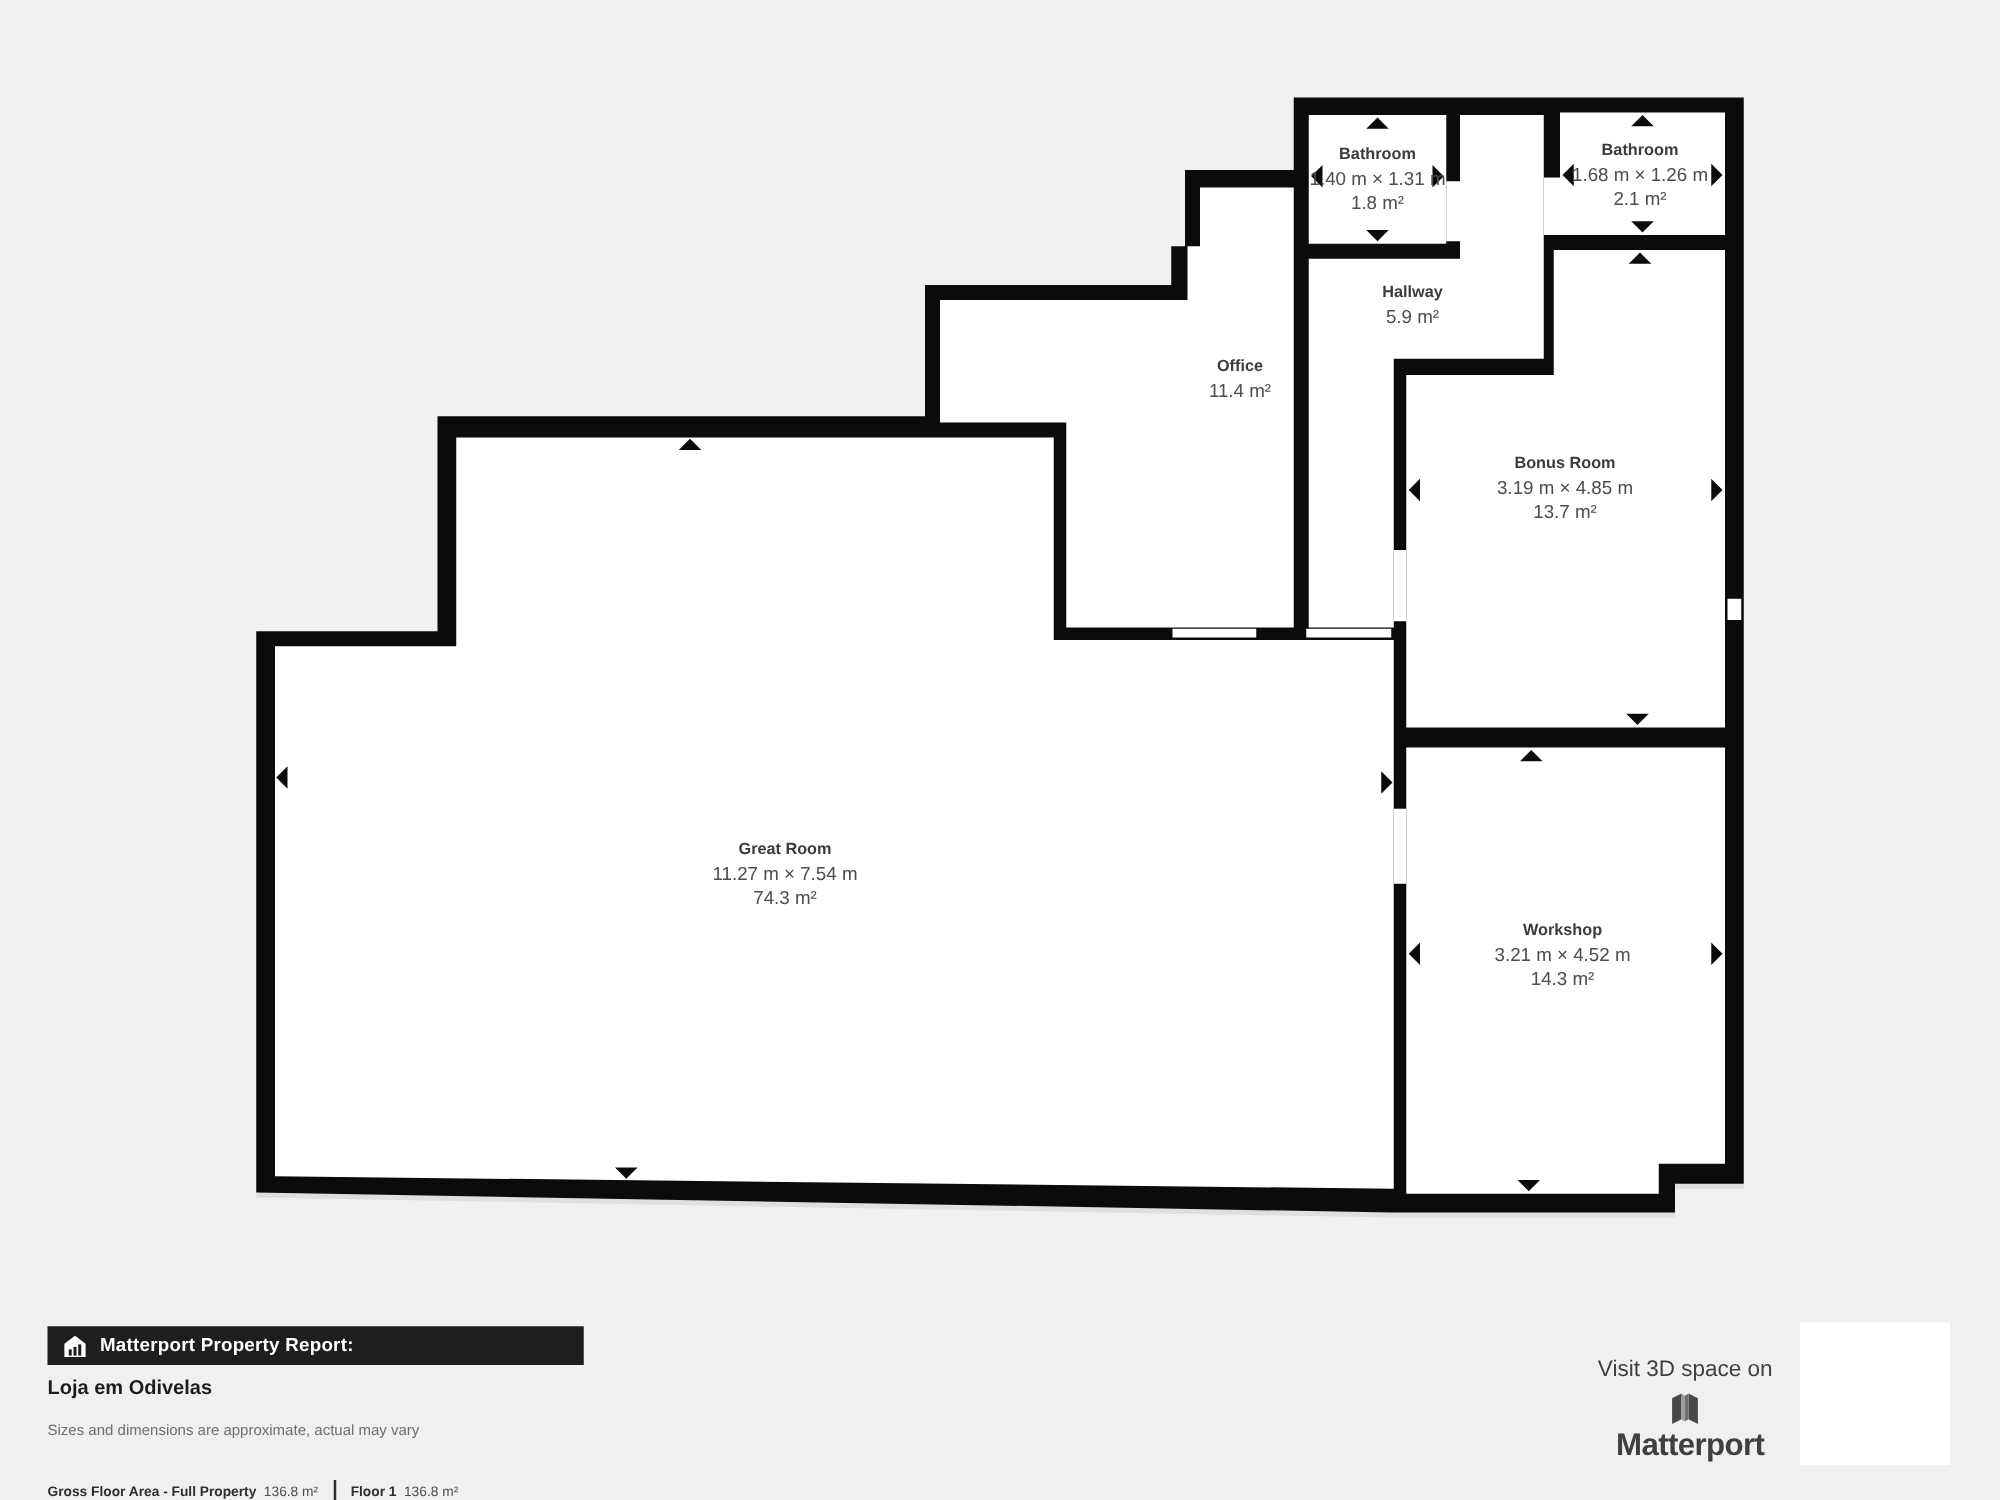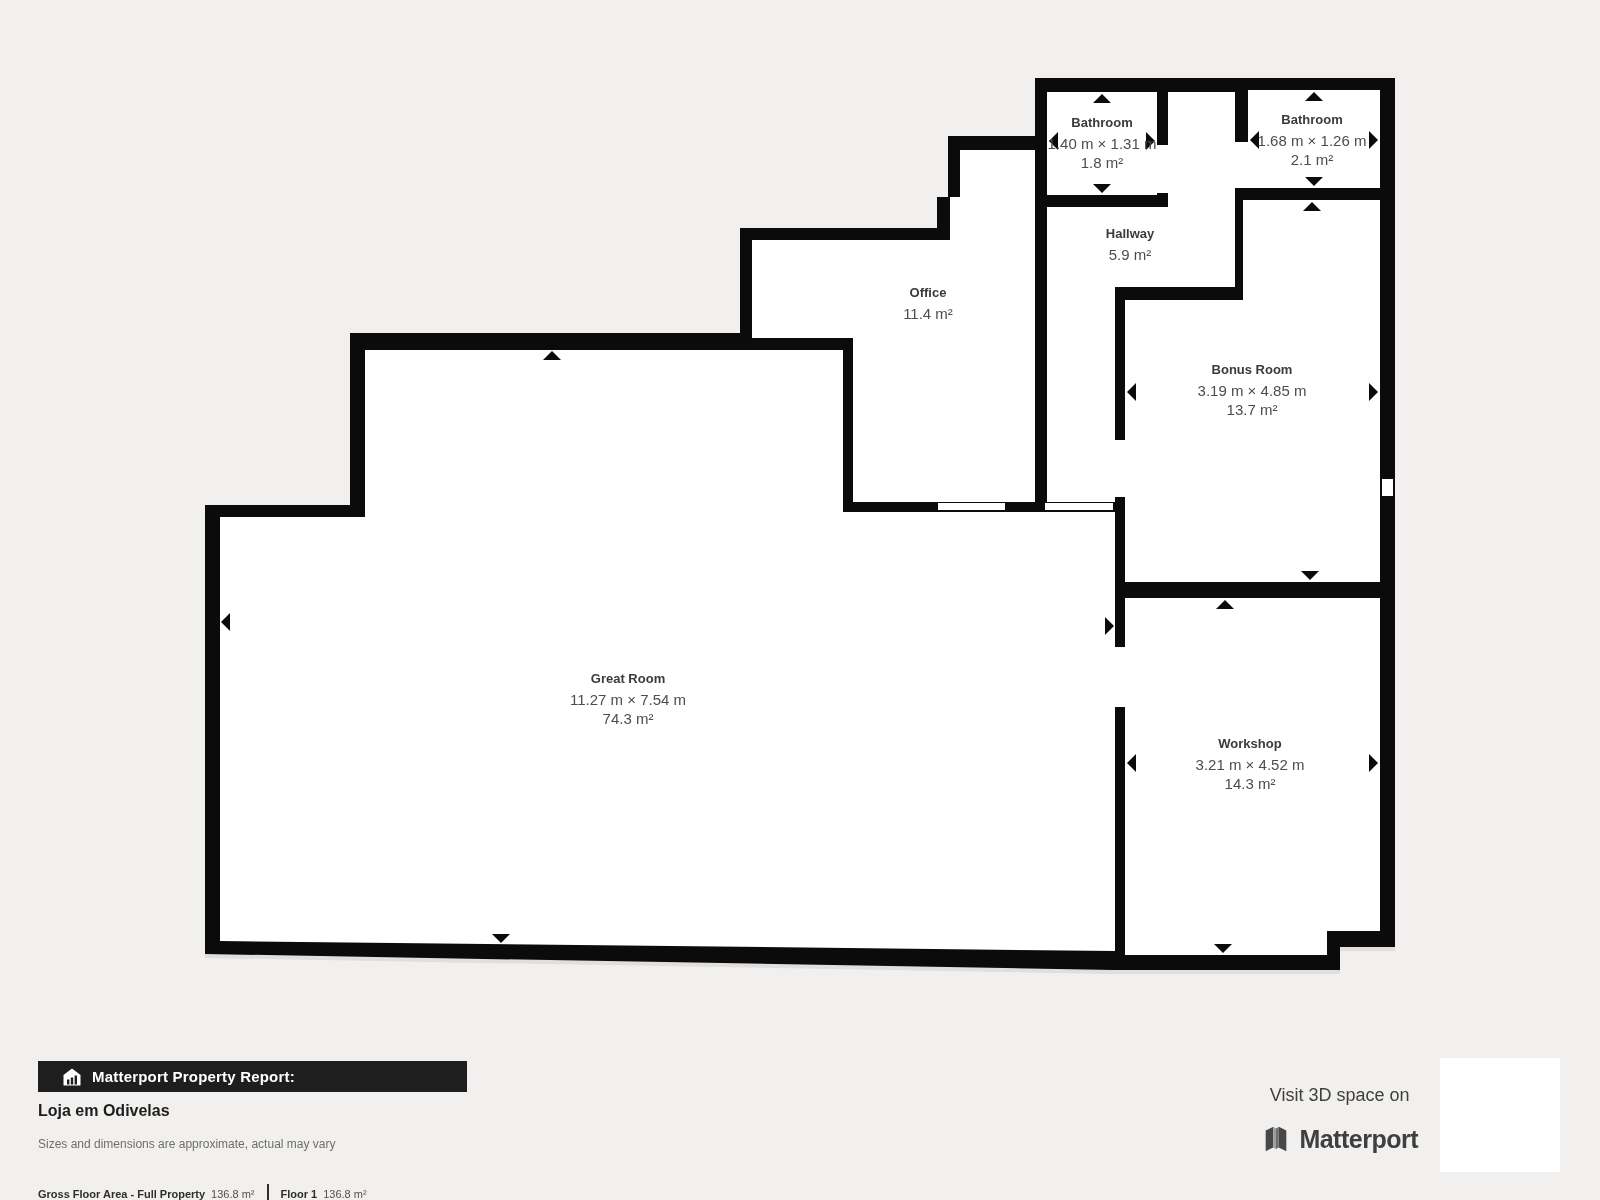--- a/index.html
+++ b/index.html
@@ -18,42 +18,42 @@
   .room-label{
     position:absolute;transform:translate(-50%,-50%);
     text-align:center;white-space:nowrap;z-index:5;
   }
   .room-name{font-size:13px;font-weight:bold;color:#3b3b3b;line-height:22px;}
   .room-dims,.room-area{font-size:15px;color:#4d4d4d;line-height:19px;}
 
   .report-bar{
     position:absolute;left:38px;top:1061px;width:429px;height:31px;
     background:#1e1e1e;color:#ffffff;display:flex;align-items:center;
-    padding-left:24px;box-sizing:border-box;z-index:6;
+    padding-left:12px;box-sizing:border-box;z-index:6;
   }
   .report-bar .bar-label{font-size:15px;font-weight:bold;margin-left:10px;letter-spacing:.2px;}
   .property-name{
     position:absolute;left:38px;top:1102px;font-size:16px;font-weight:bold;color:#1d1d1d;z-index:6;
   }
   .gfa-line{
     position:absolute;left:38px;top:1184px;font-size:11px;color:#2e2e2e;z-index:6;
     display:flex;align-items:center;
   }
   .gfa-line .lbl{font-weight:bold;color:#2e2e2e;}
   .gfa-line .val{font-weight:normal;color:#4f4f4f;margin-left:6px;}
   .gfa-sep{display:inline-block;width:2px;height:20px;background:#2e2e2e;margin:0 12px;}
   .disclaimer{
     position:absolute;left:38px;top:1137px;font-size:12px;color:#6e6e6e;z-index:6;text-align:right;
   }
 
   .promo{
     position:absolute;right:182px;top:1084px;text-align:center;z-index:6;
   }
   .visit-text{font-size:18px;color:#3f3f3f;line-height:22px;}
-  .brand-row{display:flex;align-items:center;justify-content:flex-end;margin-top:18px;}
+  .brand-row{display:flex;align-items:center;justify-content:flex-end;margin-top:6px;flex-direction:column;}
   .brand-name{font-size:25px;font-weight:bold;color:#3f3f3f;margin-left:8px;letter-spacing:-0.5px;}
   .qr-card{
     position:absolute;left:1440px;top:1058px;width:120px;height:114px;background:#ffffff;z-index:6;
   }
 </style>
 </head>
 <body>
 
 <svg id="plan-svg" width="1600" height="1200" viewBox="0 0 1600 1200">
   <g style="filter:drop-shadow(0 4px 0 rgba(0,0,0,0.07))">
@@ -242,21 +242,21 @@
   <div class="room-name">Bathroom</div>
   <div class="room-dims">1.68 m × 1.26 m</div>
   <div class="room-area">2.1 m²</div>
 </div>
 
 <div class="room-label" style="left:1130px;top:243px">
   <div class="room-name">Hallway</div>
   <div class="room-area">5.9 m²</div>
 </div>
 
-<div class="room-label" style="left:928px;top:302px">
+<div class="room-label" style="left:992px;top:302px">
   <div class="room-name">Office</div>
   <div class="room-area">11.4 m²</div>
 </div>
 
 <div class="room-label" style="left:1252px;top:389px">
   <div class="room-name">Bonus Room</div>
   <div class="room-dims">3.19 m × 4.85 m</div>
   <div class="room-area">13.7 m²</div>
 </div>
 

